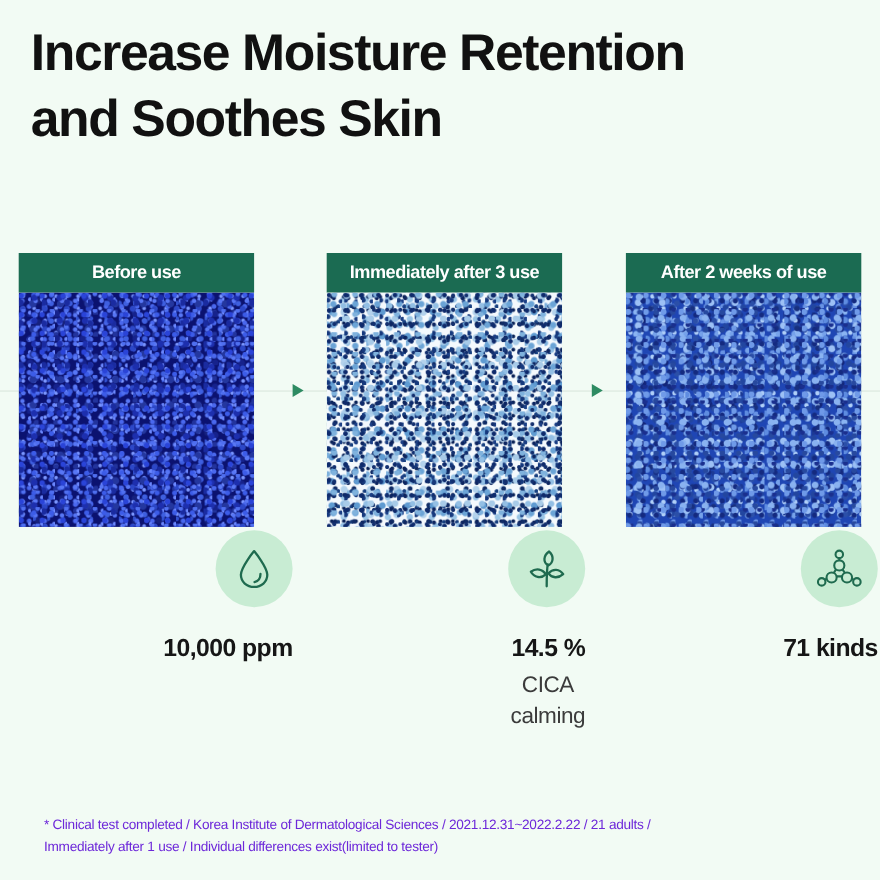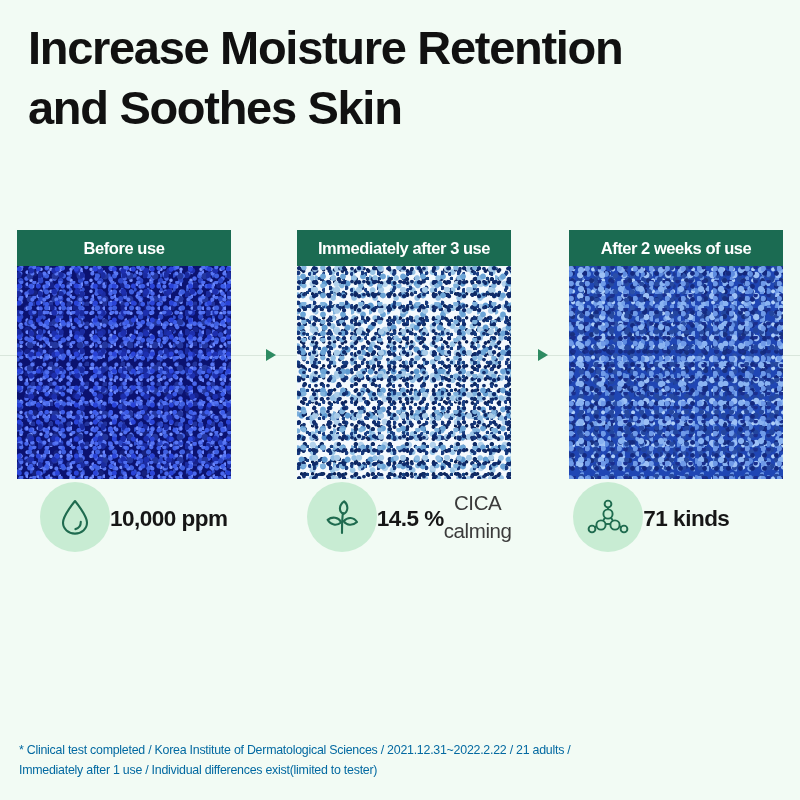--- a/index.html
+++ b/index.html
@@ -171,23 +171,22 @@
   #benefits {
     position: absolute;
     left: 0;
     top: 482px;
     width: 800px;
     display: flex;
   }
   .benefit {
     width: 266px;
     display: flex;
-    flex-direction: row;
-    align-items: flex-start;
-    margin-left: 40px;
+    flex-direction: column;
+    align-items: flex-end;
   }
   .benefit-icon-circle {
     width: 70px;
     height: 70px;
     border-radius: 50%;
     background: #c8ecd3;
     display: flex;
     align-items: center;
     justify-content: center;
   }
@@ -206,26 +205,26 @@
     color: #3b3b3b;
     text-align: center;
     letter-spacing: -0.4px;
     white-space: nowrap;
   }
   .benefit-desc span { display: block; }
 
   
   #footnote {
     position: absolute;
-    left: 19px;
+    left: 40px;
     top: 740px;
     width: 756px;
     font-size: 12.4px;
     line-height: 1.62;
-    color: #0369a1;
+    color: #6d28d9;
     letter-spacing: -0.25px;
   }
   #footnote span { display: block; white-space: nowrap; }
 </style>
 </head>
 <body>
 
 <div id="headline">
   <span class="hl-line">Increase Moisture Retention</span>
   <span class="hl-line">and Soothes Skin</span>

